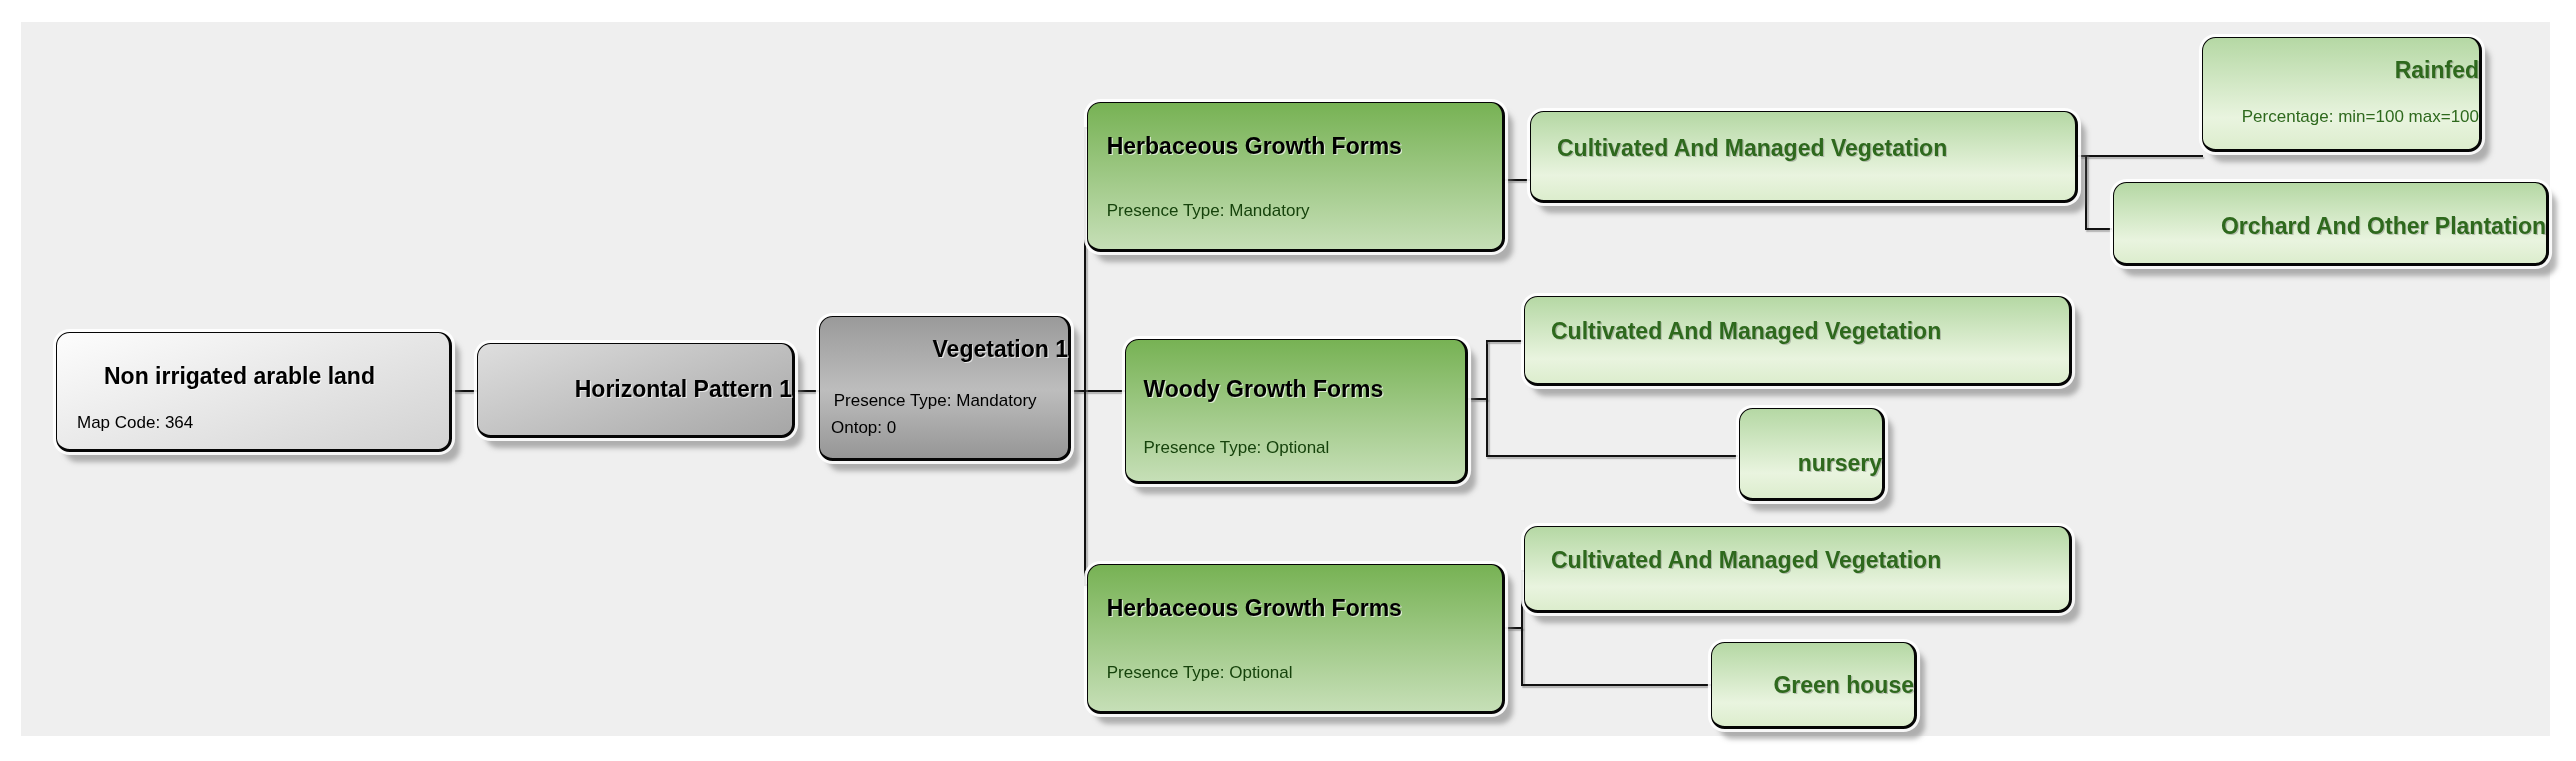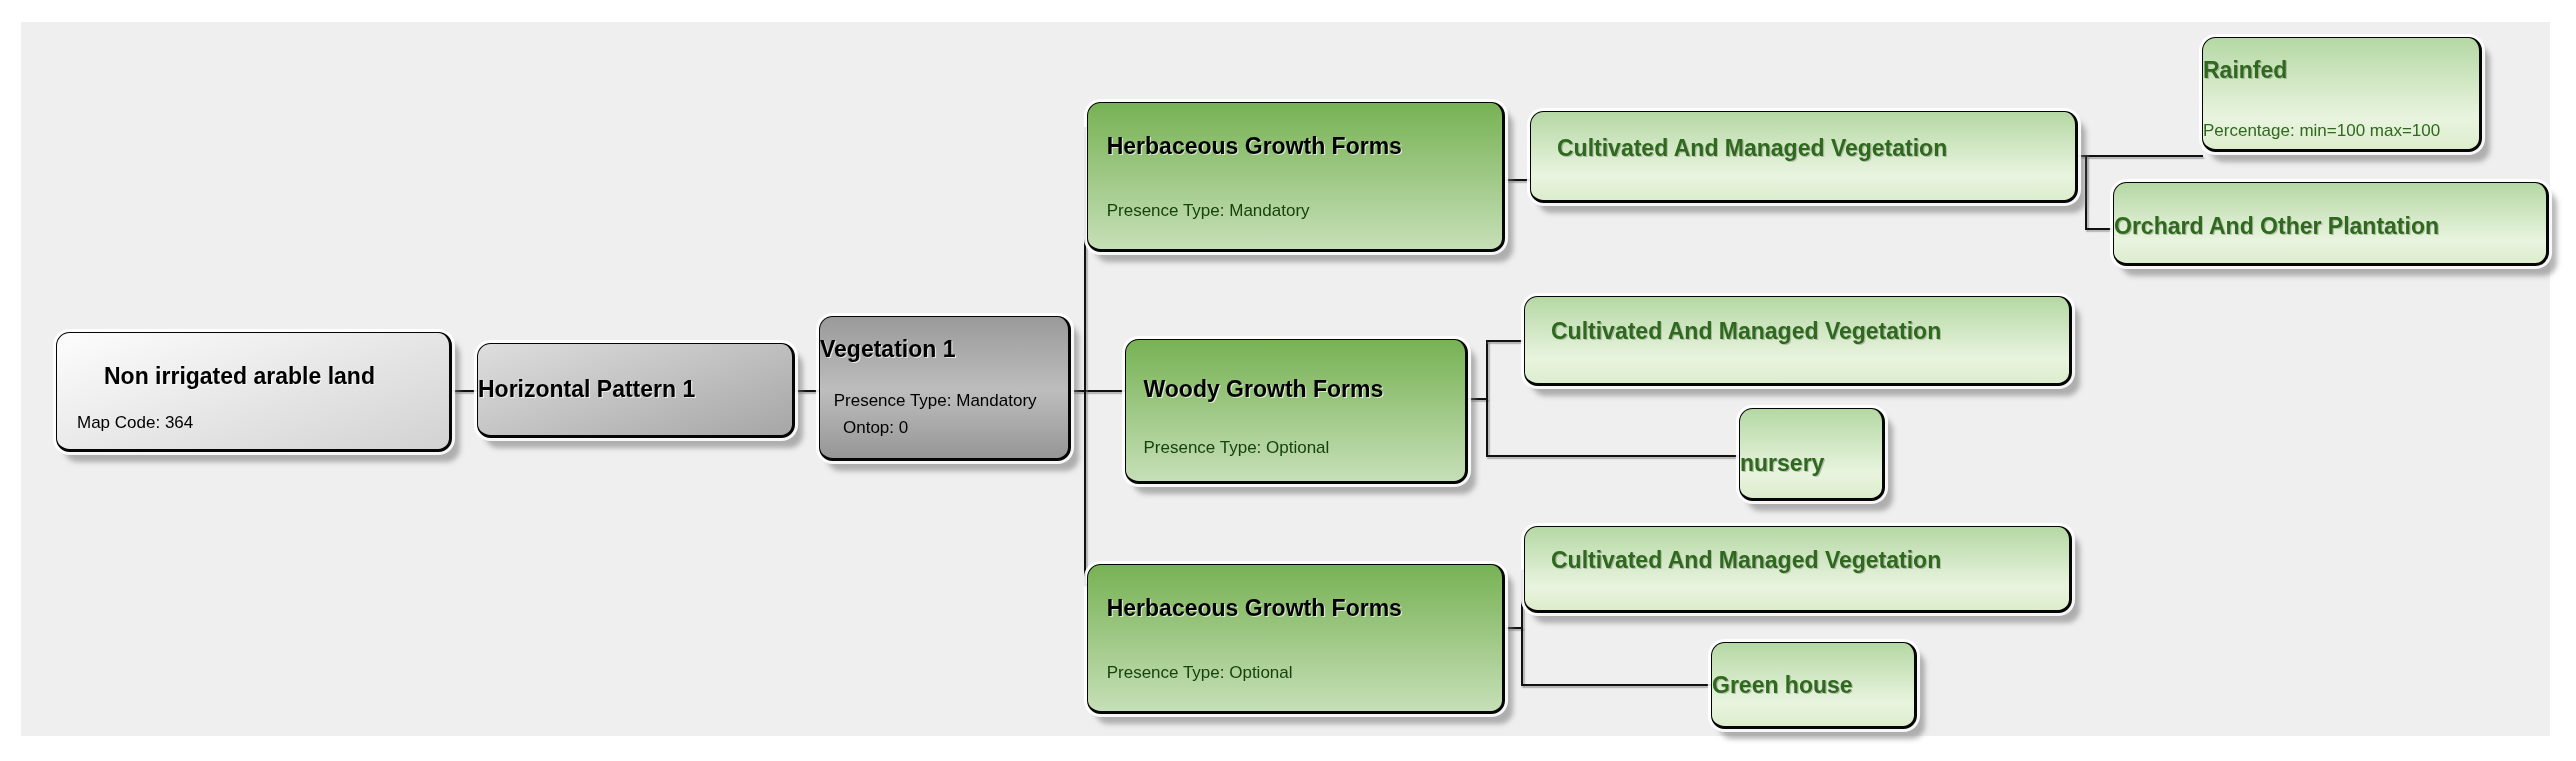--- a/index.html
+++ b/index.html
@@ -32,21 +32,21 @@
     text-shadow:1.2px 1.2px 0.6px rgba(255,255,255,0.65);
   }
   .sub{
     position:absolute;
     font-size:17px;
     color:#000;
     white-space:nowrap;
   }
   .green .sub{color:var(--subtitle_green);}
   .childtitle{color:var(--child_title);text-shadow:1.2px 1.2px 0.6px rgba(96,96,96,0.35);}
-  .center{left:0;right:0;text-align:left;}
+  .center{left:0;right:0;text-align:right;}
 
   
   .lh,.lv{position:absolute;background:var(--line);z-index:1;}
   .lh{height:1.9px;box-shadow:1.2px 1.9px 1.2px rgba(120,120,120,0.55);}
   .lv{width:1.9px;box-shadow:1.9px 1.2px 1.2px rgba(120,120,120,0.55);}
 </style>
 </head>
 <body>
 
 <div id="stage">
@@ -80,35 +80,35 @@
       <span class="sub" style="left:20px;top:80px;">Map Code: 364</span>
     </div>
 
     <div class="node n-gray" style="left:456px;top:321px;width:318px;height:95px;">
       <span class="title center" style="top:32px;">Horizontal Pattern 1</span>
     </div>
 
     <div class="node n-darkgray" style="left:798px;top:294px;width:252px;height:145px;">
       <span class="title center" style="top:18.7px;">Vegetation 1</span>
       <span class="sub" style="left:13.7px;top:74px;">Presence Type: Mandatory</span>
-      <span class="sub" style="left:23px;top:101px;">Ontop: 0</span>
+      <span class="sub" style="left:11px;top:101px;">Ontop: 0</span>
     </div>
 
     <div class="node n-green green" style="left:1066px;top:80px;width:418px;height:150px;">
       <span class="title" style="left:18.7px;top:30px;">Herbaceous Growth Forms</span>
       <span class="sub" style="left:18.7px;top:98px;">Presence Type: Mandatory</span>
     </div>
 
     <div class="node n-lightgreen" style="left:1509px;top:89px;width:548px;height:92px;">
       <span class="title childtitle" style="left:26px;top:22.4px;">Cultivated And Managed Vegetation</span>
     </div>
 
     <div class="node n-lightgreen" style="left:2181px;top:15px;width:280px;height:115px;">
       <span class="title childtitle center" style="top:18.7px;">Rainfed</span>
-      <span class="sub center" style="top:83px;color:#2e691d;">Percentage: min=100 max=100</span>
+      <span class="sub center" style="top:69px;color:#2e691d;">Percentage: min=100 max=100</span>
     </div>
 
     <div class="node n-lightgreen" style="left:2092px;top:160px;width:436px;height:84px;">
       <span class="title childtitle center" style="top:30px;">Orchard And Other Plantation</span>
     </div>
 
     <div class="node n-green green" style="left:1104px;top:317px;width:343px;height:145px;">
       <span class="title" style="left:17.5px;top:36px;">Woody Growth Forms</span>
       <span class="sub" style="left:17.5px;top:98px;">Presence Type: Optional</span>
     </div>

